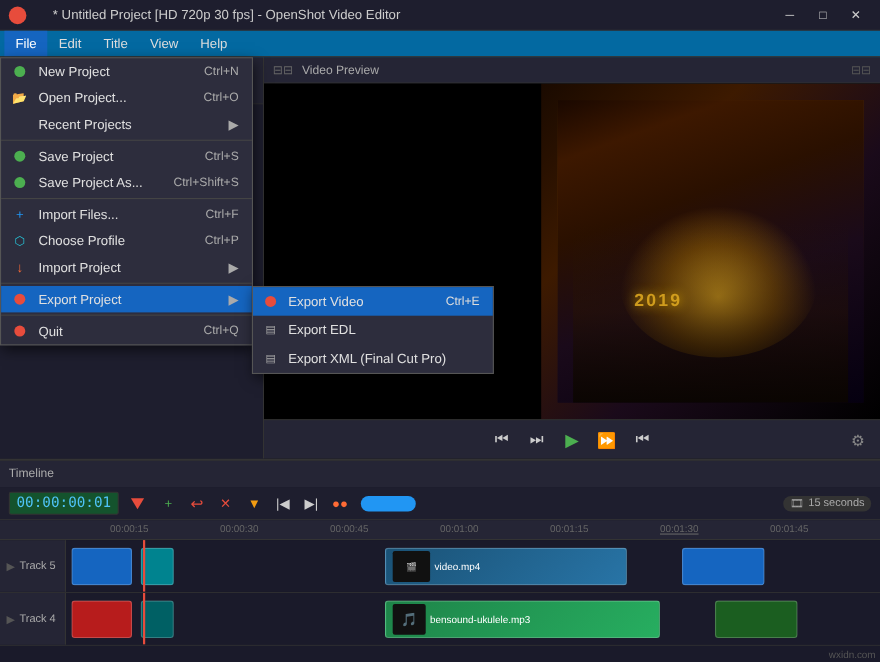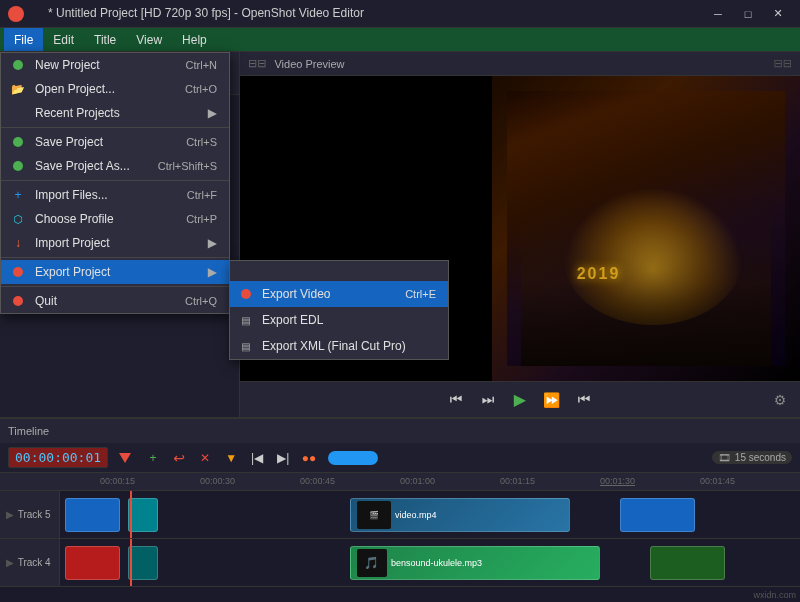--- a/index.html
+++ b/index.html
@@ -50,21 +50,21 @@
       align-items: center;
       justify-content: center;
       color: #ccc;
       font-size: 11px;
       cursor: pointer;
       border-radius: 2px;
     }
 
     
     .menubar {
-      background: #14532d;
+      background: #0369a1;
       height: 24px;
       display: flex;
       align-items: center;
       padding: 0 4px;
       border-bottom: 1px solid #333;
       position: relative;
       z-index: 100;
     }
     .menu-item {
       padding: 2px 10px;
@@ -127,21 +127,21 @@
       box-shadow: 2px 4px 12px rgba(0,0,0,0.6);
     }
     .submenu-item {
       display: flex;
       align-items: center;
       padding: 5px 12px 5px 8px;
       cursor: pointer;
       gap: 8px;
       white-space: nowrap;
     }
-    .submenu-item.hovered { background: #1565c0; margin-top: 20px; }
+    .submenu-item.hovered { background: #1565c0; }
     .submenu-item .shortcut {
       margin-left: auto;
       color: #aaa;
       font-size: 11px;
     }
     .submenu-item .s-icon {
       width: 16px;
       height: 16px;
       display: flex;
       align-items: center;
@@ -363,21 +363,21 @@
       padding: 1px 6px;
       font-size: 10px;
       color: #aaa;
       display: flex;
       align-items: center;
       gap: 4px;
     }
 
     
     .timecode {
-      background: #7f1d1d;
+      background: #14532d;
       border: 1px solid #333;
       padding: 2px 6px;
       font-family: monospace;
       font-size: 13px;
       color: #4fc3f7;
       border-radius: 2px;
     }
 
     .watermark {
       position: absolute;

